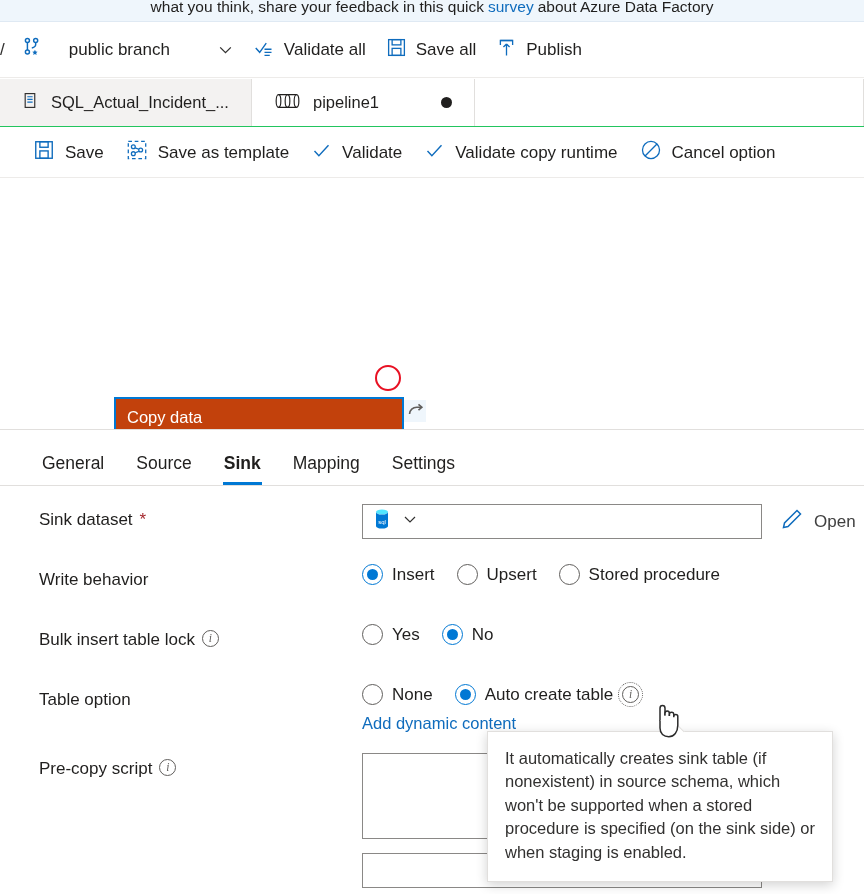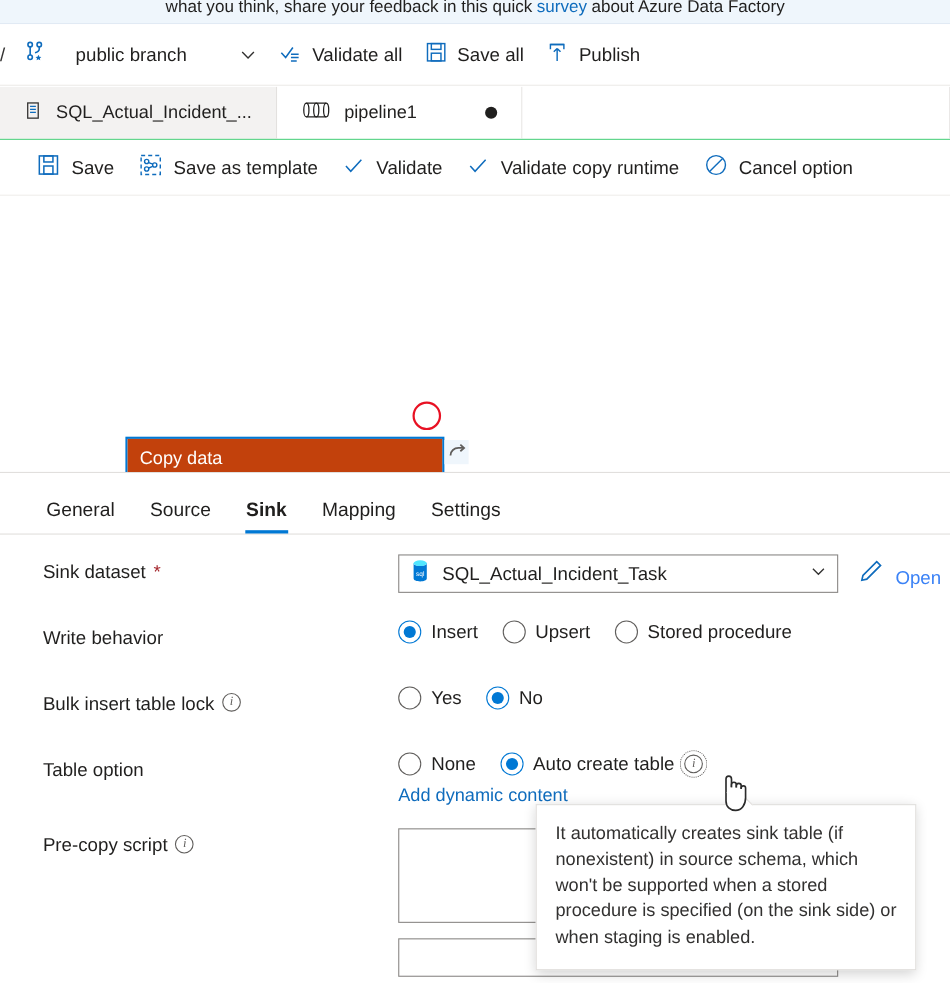--- a/index.html
+++ b/index.html
@@ -144,22 +144,22 @@
   .req { color: #a4262c; font-size: 17px; }
   .ctrl { display: flex; align-items: center; flex-wrap: wrap; }
 
   .ddl {
     width: 400px; height: 35px; border: 1px solid #8a8886; background: #fff;
     display: flex; align-items: center; padding: 0 9px; gap: 10px;
     font-size: 17px; color: #201f1e; cursor: pointer;
   }
   .ddl .val { flex: 1; white-space: nowrap; overflow: hidden; }
   .openlink {
-    display: flex; align-items: flex-end; gap: 10px; margin-left: 18px;
-    color: #3b82f6; font-size: 17px; cursor: pointer; white-space: nowrap;
+    display: flex; align-items: center; gap: 10px; margin-left: 18px;
+    color: #404040; font-size: 17px; cursor: pointer; white-space: nowrap;
   }
 
   .radio { display: flex; align-items: center; gap: 9px; cursor: pointer; margin-right: 22px; font-size: 17px; }
   .rdot { width: 21px; height: 21px; border-radius: 50%; border: 1.6px solid #605e5c; background:#fff;
           display: flex; align-items: center; justify-content: center; flex-shrink: 0; }
   .radio.sel .rdot { border-color: #0078d4; border-width: 1.8px; }
   .radio.sel .rdot::after { content:""; width: 11px; height: 11px; border-radius: 50%; background: #0078d4; }
 
   .infoic { display: inline-flex; align-items: center; justify-content: center;
             width: 17px; height: 17px; border-radius: 50%; border: 1.2px solid #605e5c;
@@ -375,21 +375,20 @@
         </div>
         <div class="ctrl">
           <div class="ddl">
             <span>
               <svg width="20" height="22" viewBox="0 0 20 22">
                 <ellipse cx="10" cy="4" rx="6" ry="2.6" fill="#50e6ff"></ellipse>
                 <path d="M4 4v14c0 1.5 2.7 2.6 6 2.6s6-1.1 6-2.6V4c0 1.5-2.7 2.6-6 2.6S4 5.5 4 4z" fill="#0078d4"></path>
                 <text x="10" y="16" font-size="6" fill="#fff" text-anchor="middle" font-family="Liberation Sans, sans-serif">sql</text>
               </svg>
             </span>
-            <span class="val">SQL_Actual_Incident_Task</span>
             <span>
               <svg width="16" height="16" viewBox="0 0 16 16" fill="none" stroke="#323130" stroke-width="1.2">
                   <path d="M3 6l5 5 5-5"></path>
                 </svg>
             </span>
           </div>
           <div class="openlink">
             <span>
               <svg width="24" height="24" viewBox="0 0 24 24" fill="none" stroke="#0f6cbd" stroke-width="1.5">
                 <path d="M17 3.5l3.5 3.5L8 19.5 3.5 20.5 4.5 16z"></path>

